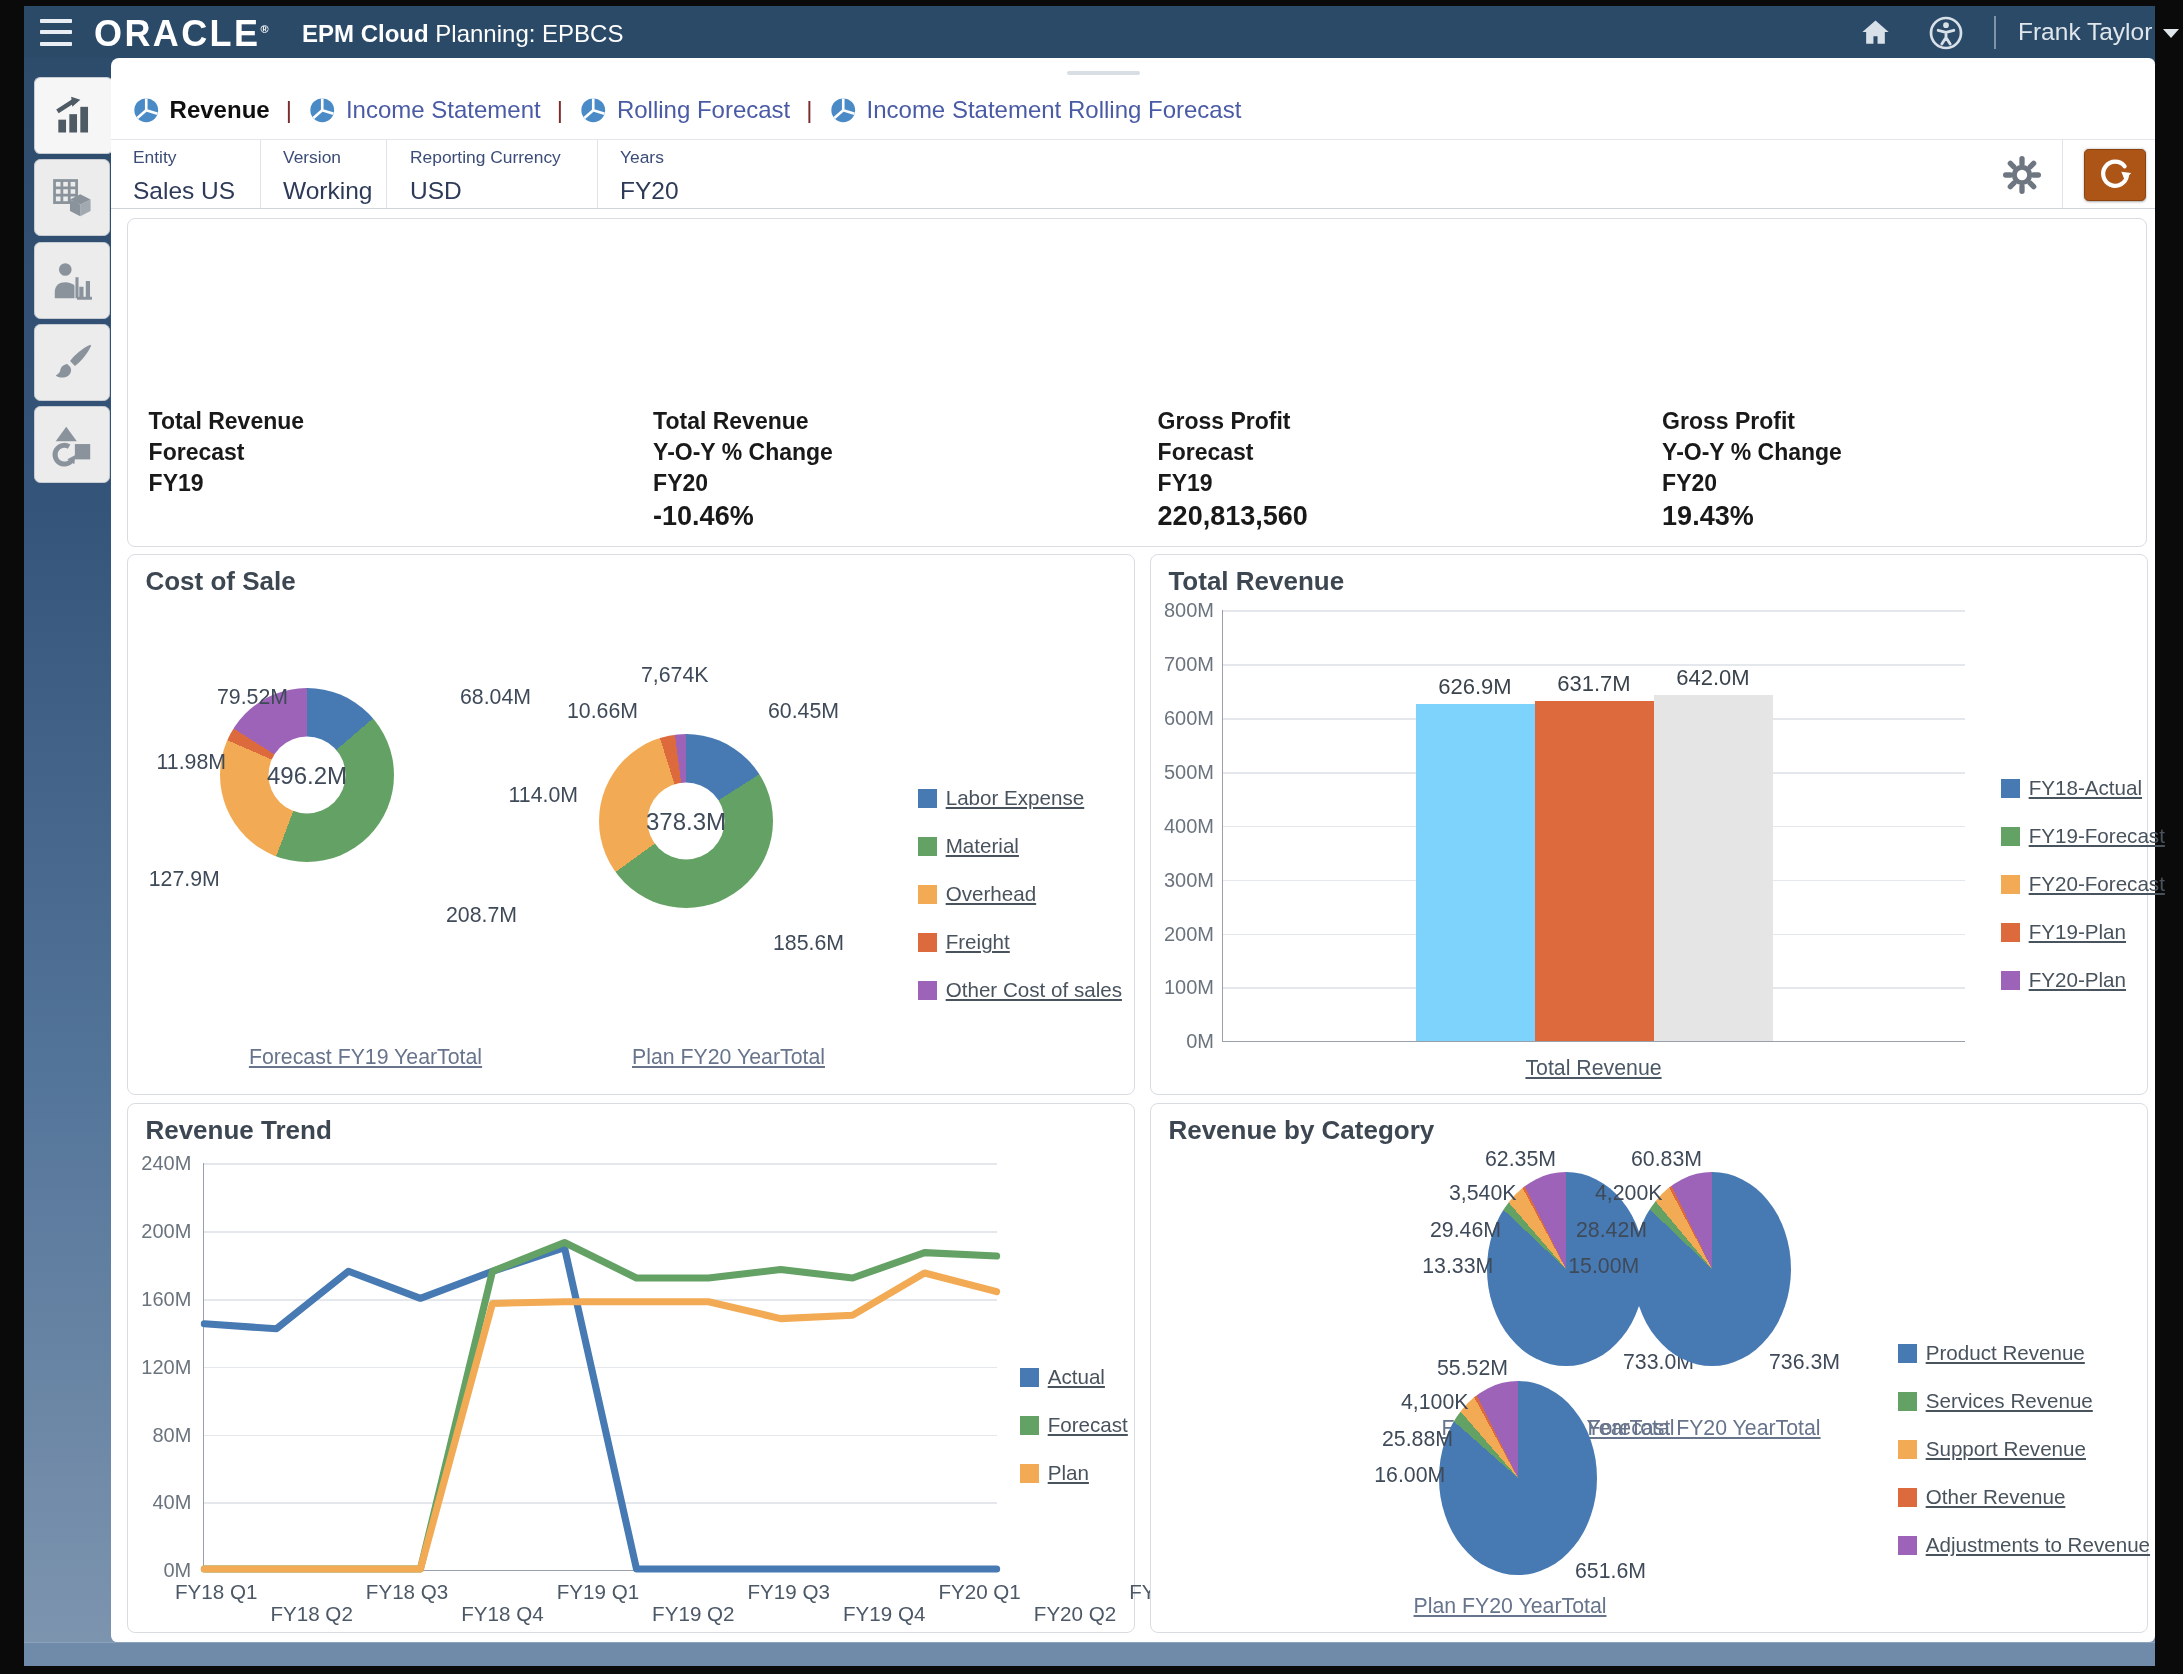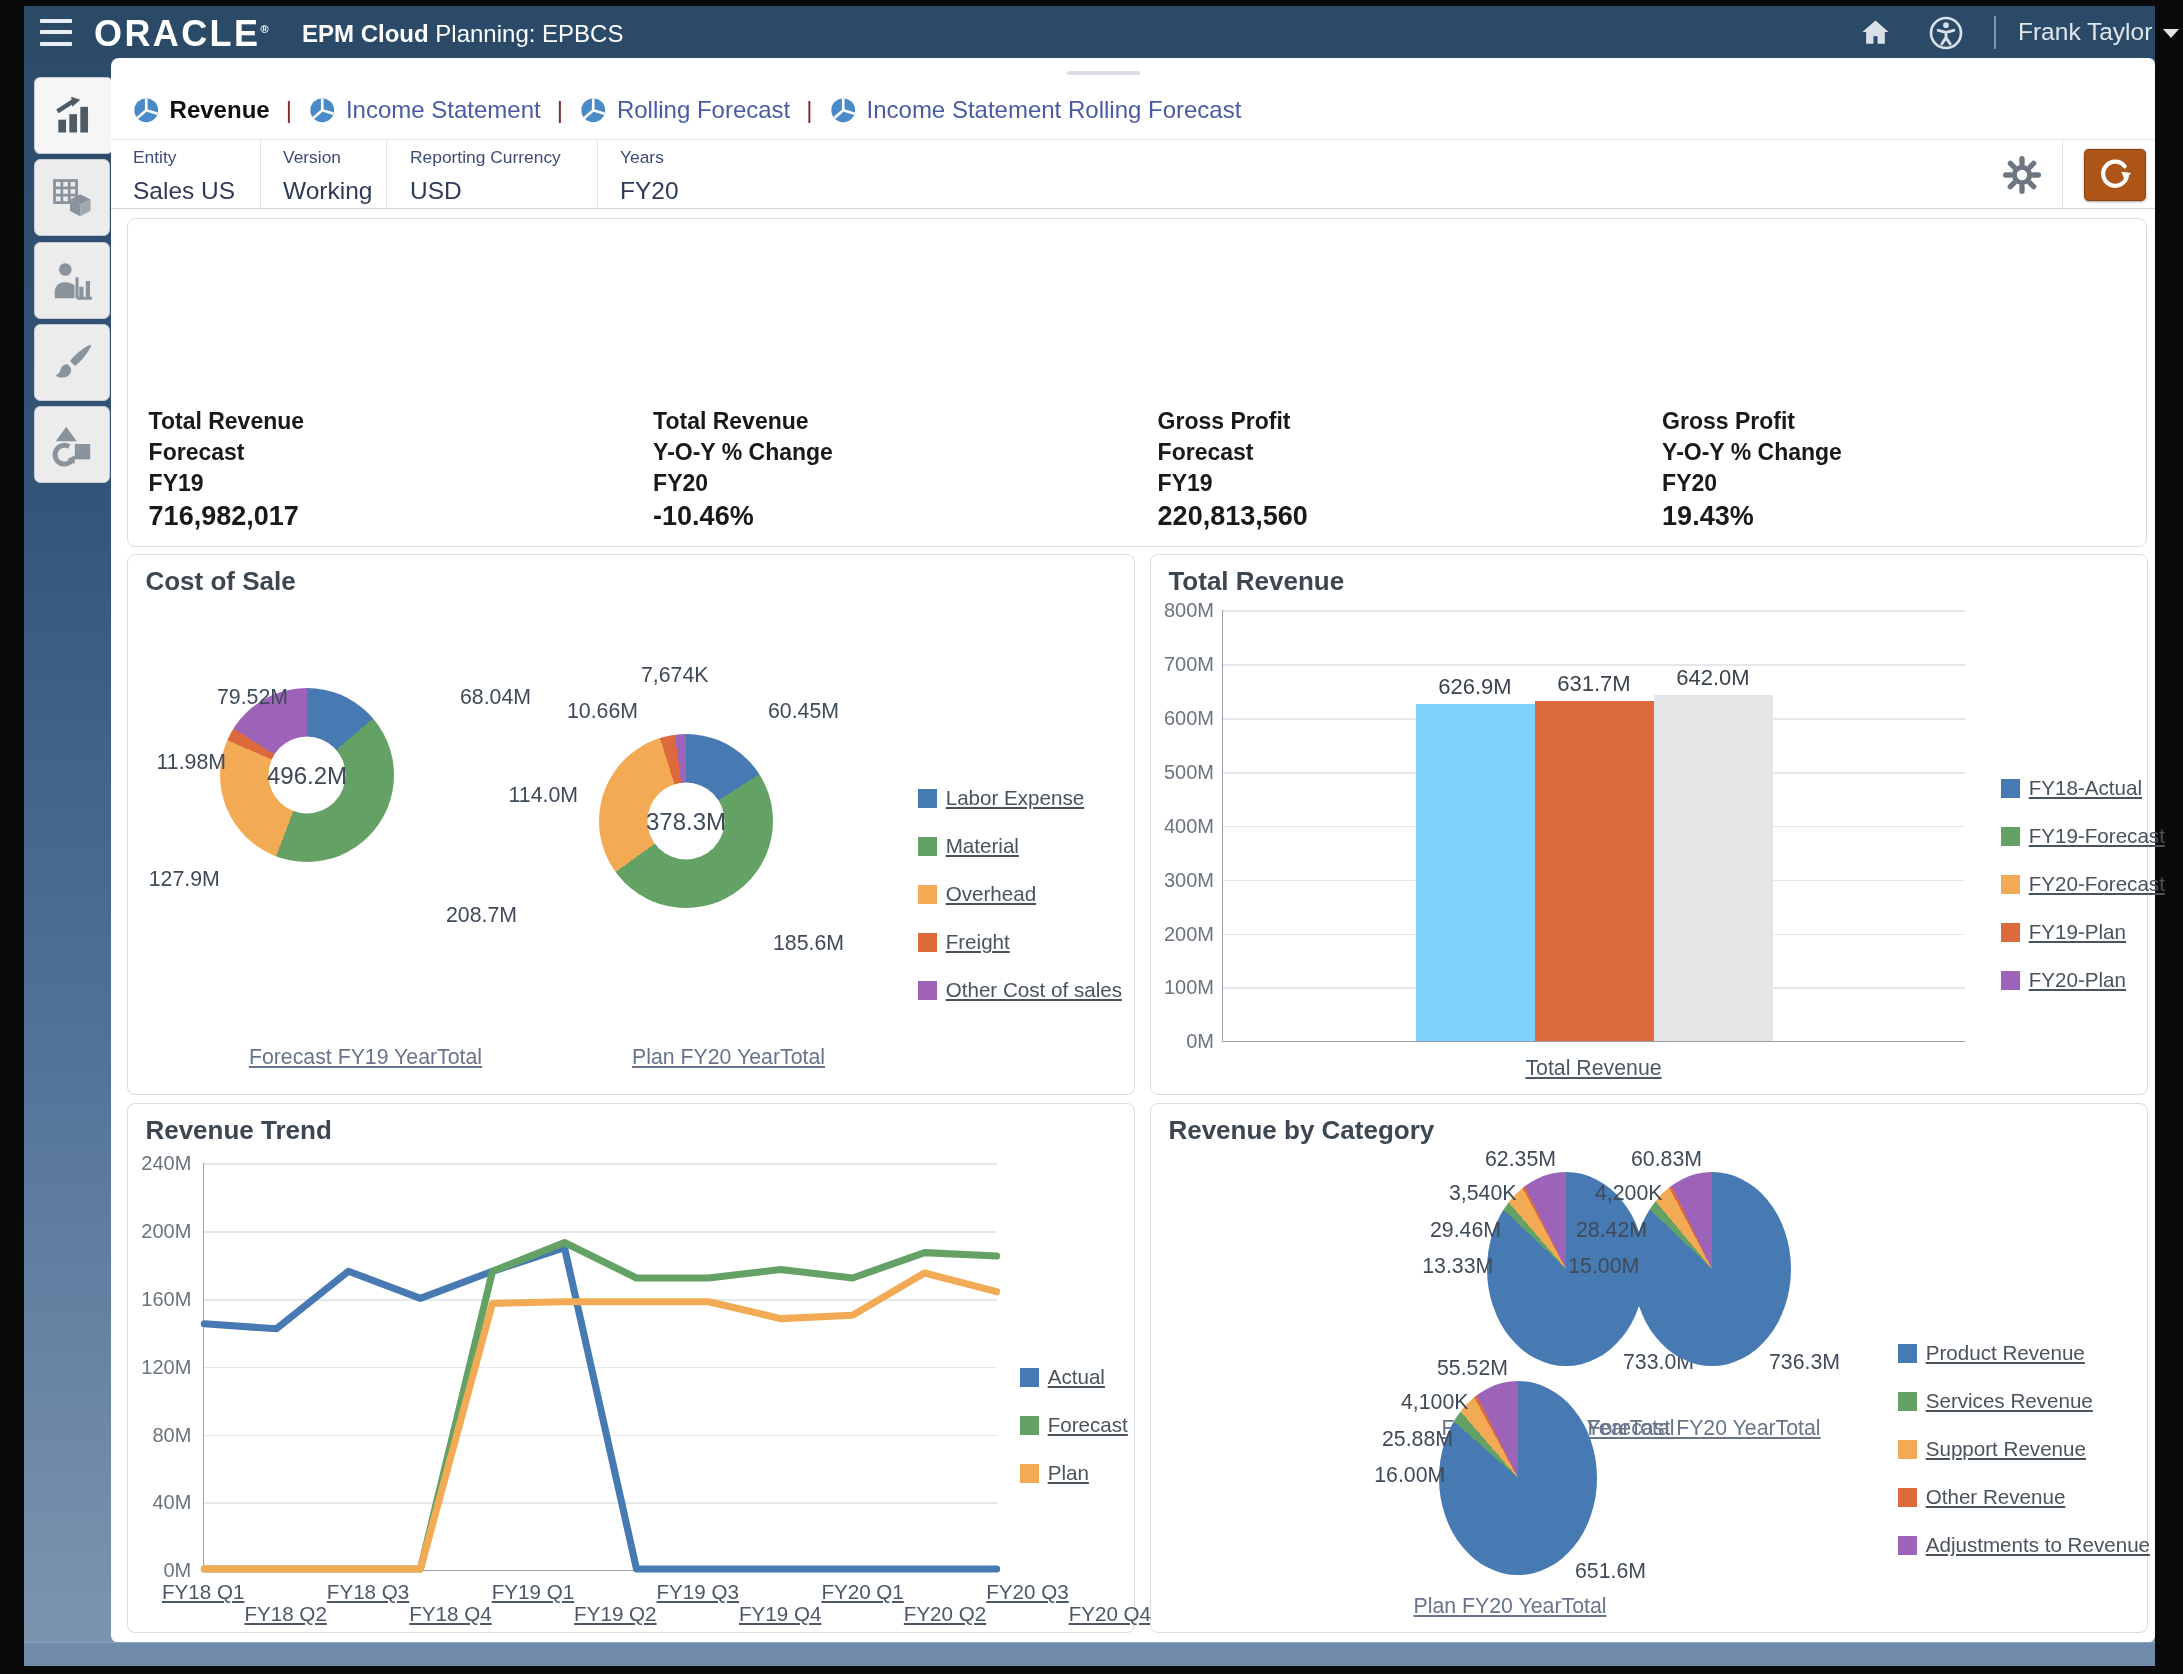--- a/index.html
+++ b/index.html
@@ -101,21 +101,21 @@
   .bars { position:absolute; left:0; top:0; width:100%; height:100%; display:flex; align-items:flex-end; justify-content:center; }
   .bar-col { width:119px; position:relative; cursor:pointer; }
   .bar-value { position:absolute; top:-30px; width:100%; text-align:center; font-size:22px; color:#3a434c; white-space:nowrap; }
   .x-axis-title { position:absolute; left:71px; top:501px; width:743px; text-align:center; font-size:21.3px; color:#4c5866; text-decoration:underline; cursor:pointer; }
 
   
   #trend-yticks { left:6.3px; top:48px; width:57px; height:430px; }
   #trend-plot { left:75px; top:59px; width:794px; height:408px; }
   .linelayer { position:absolute; left:0; top:0; width:100%; height:100%; }
   .xlabels { position:absolute; left:34px; top:476px; width:877px; display:flex; font-size:20.6px; color:#4c5866; }
-  .xlabels span { flex:1; text-decoration:underline; cursor:pointer; white-space:nowrap; }
+  .xlabels span { flex:1; cursor:pointer; white-space:nowrap;margin-left:13px; }
   .xlabels .row2 { position:relative; top:21.3px; }
 
   
   .cat-area { position:absolute; width:300px; height:269px; }
   #cat1 { left:257px; top:44px; } #cat2 { left:403px; top:44px; } #cat3 { left:209px; top:253px; }
   .cat-pie { position:absolute; left:79px; top:24px; width:158px; height:194px; border-radius:50%; cursor:pointer; }
   .c-l4{left:77px;top:-1.6px;} .c-l3{left:41px;top:33px;} .c-l2{left:22px;top:70px;} .c-l1{left:14.2px;top:106px;} .c-l0{left:215px;top:202px;}
   .cat-caption { position:absolute; width:300px; text-align:center; font-size:21.3px; color:#68748c; text-decoration:underline; cursor:pointer; white-space:nowrap; }
   #cap-c1 { left:257px; top:312px; } #cap-c2 { left:403px; top:312px; } #cap-c3 { left:209px; top:490px; }
 </style>
@@ -276,21 +276,20 @@
         </svg>
       </div>
     </div>
 
     <div class="kpi-panel">
       <div class="kpi-row">
         <div class="kpi">
           <div>Total Revenue</div>
           <div>Forecast</div>
           <div>FY19</div>
-          <div class="kpi-value">716,982,017</div>
         </div>
         <div class="kpi">
           <div>Total Revenue</div>
           <div>Y-O-Y % Change</div>
           <div>FY20</div>
           <div class="kpi-value">-10.46%</div>
         </div>
         <div class="kpi">
           <div>Gross Profit</div>
           <div>Forecast</div>

